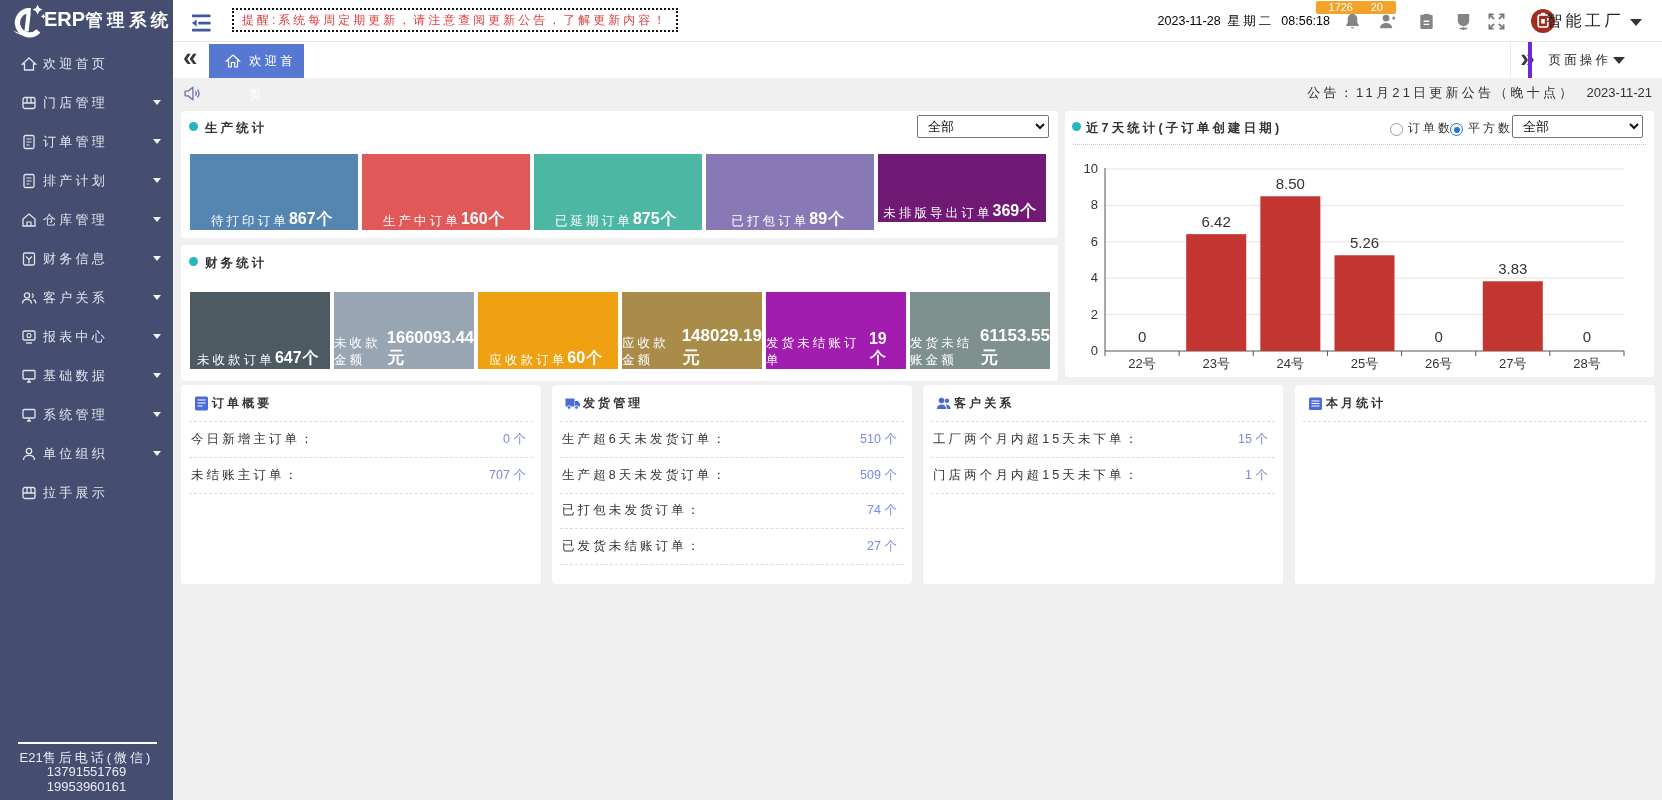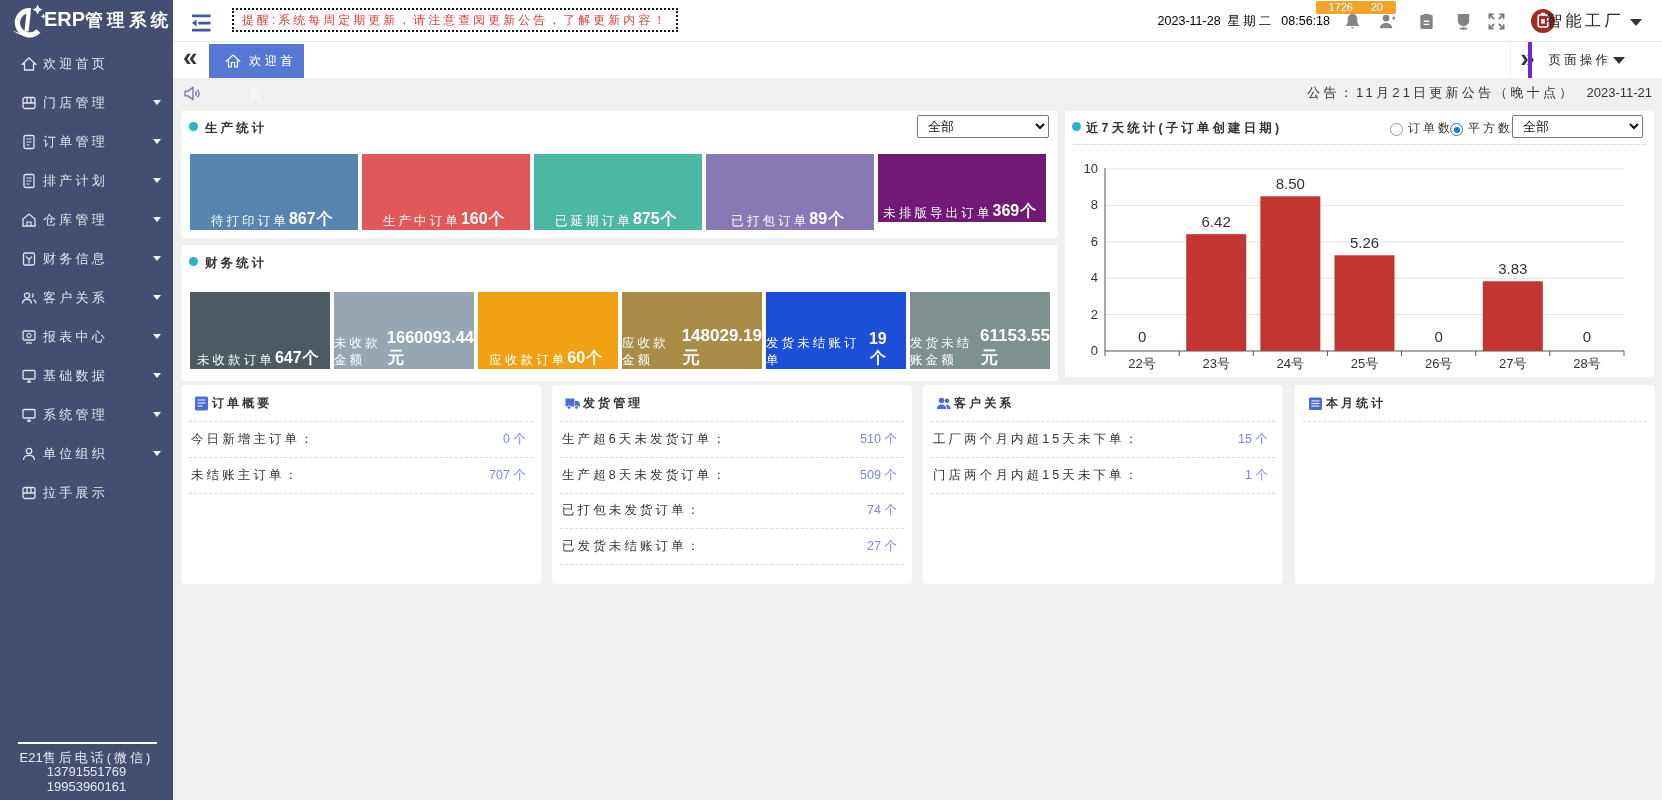--- a/index.html
+++ b/index.html
@@ -307,21 +307,21 @@
         <div class="l2" style="font-size:16.5px">1660093.44<span class="u">元</span></div>
       </div>
     <div class="scard" style="width:140px;height:77px;background:#efa112">
         <div class="l1">应收款订单</div>
         <div class="l2">60<span class="u">个</span></div>
       </div>
     <div class="scard" style="width:140px;height:77px;background:#a98c49">
         <div class="l1">应收款金额</div>
         <div class="l2" style="font-size:17px">148029.19<span class="u">元</span></div>
       </div>
-    <div class="scard" style="width:140px;height:77px;background:#1d4ed8">
+    <div class="scard" style="width:140px;height:77px;background:#a21caf">
         <div class="l1">发货未结账订单</div>
         <div class="l2">19<span class="u">个</span></div>
       </div>
     <div class="scard" style="width:140px;height:77px;background:#7e918e">
         <div class="l1">发货未结账金额</div>
         <div class="l2" style="font-size:17px">61153.55<span class="u">元</span></div>
       </div>
   </div>
 </div>
 

